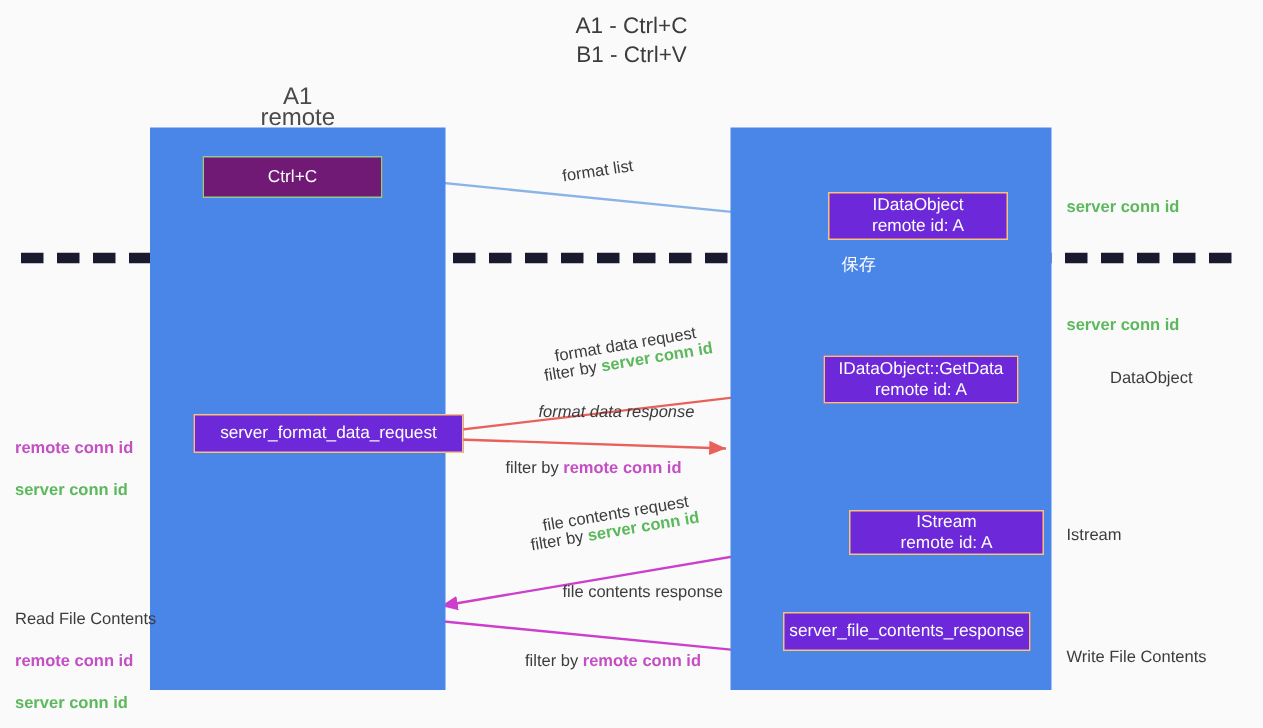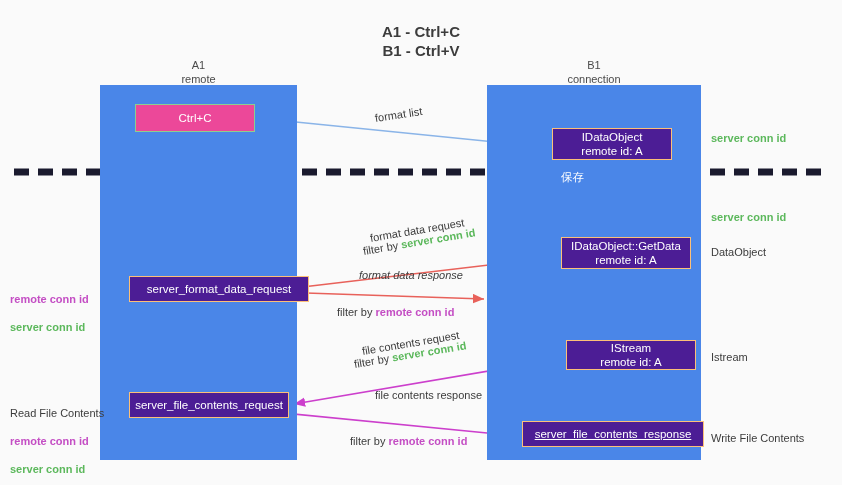--- a/index.html
+++ b/index.html
@@ -9,61 +9,60 @@
     font-family:"Liberation Sans", sans-serif;
     position:relative;
     overflow:hidden;
     color:#3c3c3c;
   }
   #stage{position:absolute;left:0;top:0;width:842px;height:485px;}
   .abs{position:absolute;}
 
   
   #title{
-    left:0;top:22px;width:842px;text-align:center;
+    left:0;top:8px;width:842px;text-align:center;
     font-size:15px;line-height:19px;color:#3c3c3c;
     white-space:pre;
-    font-weight:bold;
   }
 
   
   .lane-head{
-    text-align:center;font-size:11px;line-height:14px;color:#4a4a4a;
+    text-align:center;font-size:16px;line-height:14px;color:#4a4a4a;
     white-space:pre;
   }
   #head-a1{left:100px;top:58px;width:197px;}
   #head-b1{left:487px;top:58px;width:214px;}
 
   
   .lane{background:#4a86e8;}
   #lane-a1{left:100px;top:85px;width:197px;height:375px;}
   #lane-b1{left:487px;top:85px;width:214px;height:375px;}
 
   
   .node{
     box-sizing:border-box;
     display:flex;flex-direction:column;
     align-items:center;justify-content:center;
     color:#ffffff;font-size:11.5px;line-height:14px;
     text-align:center;white-space:pre-line;
     border:1px solid rgba(255,255,255,.35);
   }
-  .green{background:#ec4899;border-color:#8ccf90;}
-  .orange{background:#4c1d95;border-color:#fcc078;}
+  .green{background:#701a75;border-color:#8ccf90;}
+  .orange{background:#6d28d9;border-color:#fcc078;}
 
   
   #n-ctrlc       {left:135px;top:104px;width:120px;height:28px;}
   #n-idataobject {left:552px;top:128px;width:120px;height:32px;}
   #n-ctrlv       {left:552px;top:181px;width:120px;height:26px;}
-  #n-getdata     {left:561px;top:237px;width:130px;height:32px;}
+  #n-getdata     {left:549px;top:237px;width:130px;height:32px;}
   #n-fmtreq      {left:129px;top:276px;width:180px;height:26px;}
   #n-fmtresp     {left:489px;top:286px;width:160px;height:26px;}
   #n-istream     {left:566px;top:340px;width:130px;height:30px;}
   #n-filereq     {left:129px;top:392px;width:160px;height:26px;}
-  #n-fileresp    {left:522px;top:421px;width:182px;height:26px;text-decoration:underline;}
+  #n-fileresp    {left:522px;top:408px;width:165px;height:26px;}
 
   
   .cjk-overlay{
     position:absolute;left:8px;top:1px;
     font-size:11.5px;line-height:14px;color:#ffffff;
     pointer-events:none;
     margin-top:40px;
   }
 
   
@@ -80,21 +79,21 @@
   #l-fdresp2    {left:337px;top:305px;}
   #l-fcreq      {left:362px;top:344px;}
   #l-fcreq2     {left:354px;top:357px;}
   #l-fcresp     {left:375px;top:388px;}
   #l-fcresp2    {left:350px;top:434px;}
 
   
   .side{font-size:11px;line-height:14px;white-space:pre-line;}
   #s-right-1{left:711px;top:131px;color:#5cb85c;font-weight:bold;}
   #s-right-2{left:711px;top:210px;color:#5cb85c;font-weight:bold;}
-  #s-right-3{left:711px;top:245px;color:#3c3c3c;}
+  #s-right-3{left:740px;top:245px;color:#3c3c3c;}
   #s-right-4{left:711px;top:350px;color:#3c3c3c;}
   #s-right-5{left:711px;top:431px;color:#3c3c3c;}
 
   #s-left-1{left:10px;top:278px;}
   #s-left-1 .r{color:#c44ec4;font-weight:bold;display:block;}
   #s-left-1 .g{color:#5cb85c;font-weight:bold;display:block;}
   #s-left-2{left:10px;top:392px;}
   #s-left-2 .t{color:#3c3c3c;display:block;margin-bottom:0;}
   #s-left-2 .r{color:#c44ec4;font-weight:bold;display:block;}
   #s-left-2 .g{color:#5cb85c;font-weight:bold;display:block;}
@@ -140,37 +139,34 @@
   </svg>
 
   <div class="abs" id="title">A1 - Ctrl+C
 B1 - Ctrl+V</div>
 
   <div class="abs lane" id="lane-a1"></div>
   <div class="abs lane" id="lane-b1"></div>
 
   <div class="abs lane-head" id="head-a1">A1
 remote</div>
-  <div class="abs lane-head" id="head-b1">B1
-connection</div>
 
   <div class="abs node green" id="n-ctrlc">Ctrl+C</div>
 
   <div class="abs node orange" id="n-idataobject">
     <span>IDataObject
 remote id: A</span>
     <span class="cjk-overlay">保存</span>
   </div>
 
   <div class="abs node orange" id="n-getdata">IDataObject::GetData
 remote id: A</div>
   <div class="abs node orange" id="n-fmtreq">server_format_data_request</div>
   <div class="abs node orange" id="n-istream">IStream
 remote id: A</div>
-  <div class="abs node orange" id="n-filereq">server_file_contents_request</div>
   <div class="abs node orange" id="n-fileresp">server_file_contents_response</div>
 
   <div class="abs lbl rot-up" id="l-formatlist">format list</div>
 
   <div class="abs lbl rot-up2" id="l-fdreq">format data request</div>
   <div class="abs lbl rot-up2" id="l-fdreq2">
     <span>filter by </span><span class="green-t">server conn id</span>
   </div>
 
   <div class="abs lbl" id="l-fdresp">format data response</div>

